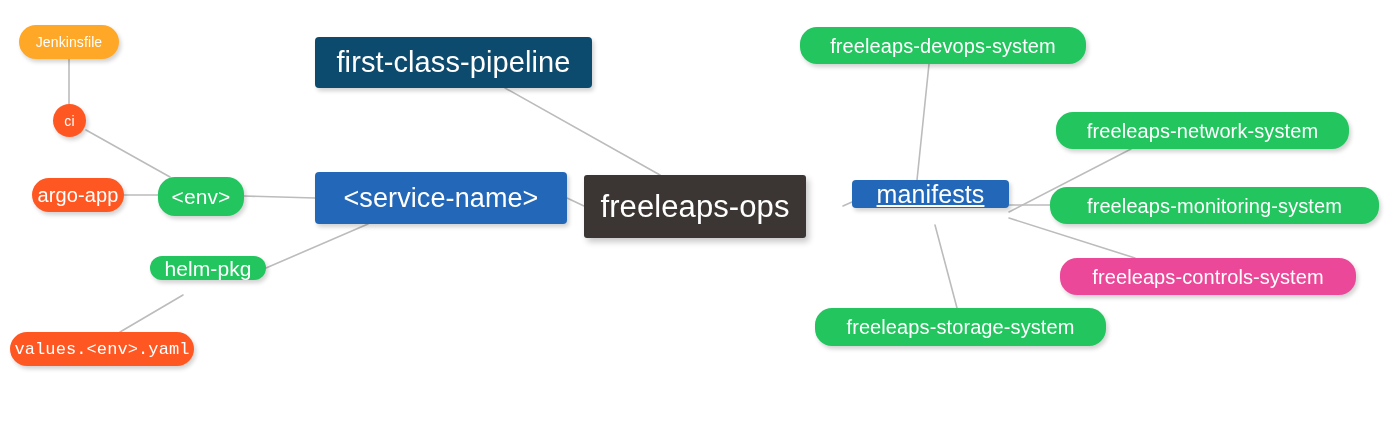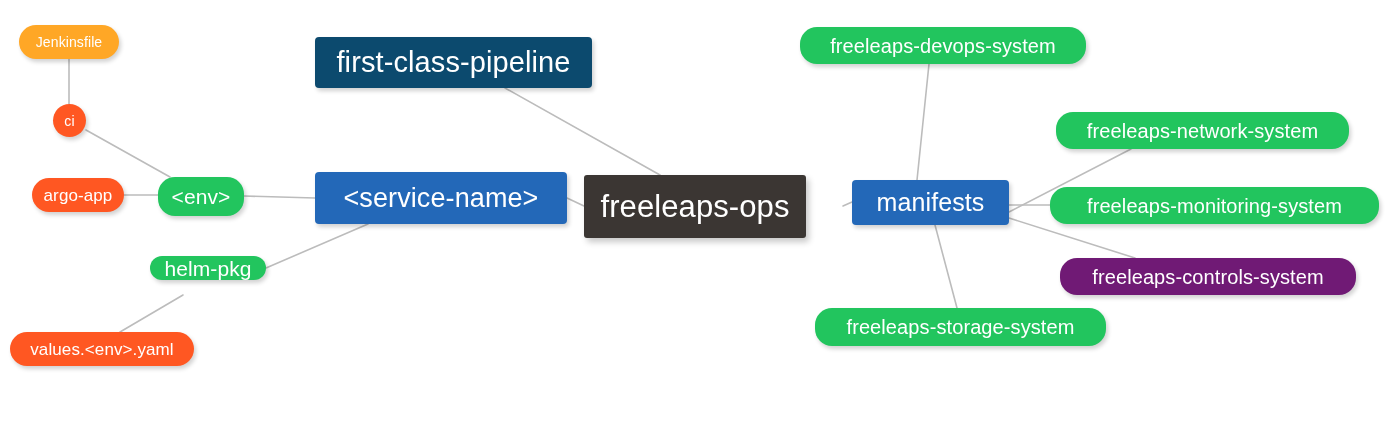--- a/index.html
+++ b/index.html
@@ -71,53 +71,53 @@
       <line x1="1009" y1="218" x2="1135" y2="258" stroke="#bcbcbc" stroke-width="1.6" stroke-linecap="round"></line>
       <line x1="935" y1="225" x2="957" y2="308" stroke="#bcbcbc" stroke-width="1.6" stroke-linecap="round"></line>
     </svg>
   <div id="node-layer">
       <div class="node sq" style="left: 19px; top: 25px; width: 100px; height: 34px; background: rgb(255, 167, 38); font-size: 14px; color: rgb(255, 255, 255);">
         <span>Jenkinsfile</span>
       </div>
       <div class="node sq" style="left: 53px; top: 104px; width: 33px; height: 33px; background: rgb(255, 87, 34); font-size: 14px; color: rgb(255, 255, 255);">
         <span>ci</span>
       </div>
-      <div class="node sq" style="left: 32px; top: 178px; width: 92px; height: 34px; background: rgb(255, 87, 34); font-size: 17px; color: rgb(255, 255, 255);">
+      <div class="node sq" style="left: 32px; top: 178px; width: 92px; height: 34px; background: rgb(255, 87, 34); font-size: 20px; color: rgb(255, 255, 255);">
         <span>argo-app</span>
       </div>
       <div class="node sq" style="left: 158px; top: 177px; width: 86px; height: 39px; background: rgb(34, 197, 94); font-size: 21px; color: rgb(255, 255, 255);">
         <span>&lt;env&gt;</span>
       </div>
       <div class="node sq" style="left: 150px; top: 256px; width: 116px; height: 24px; background: rgb(34, 197, 94); font-size: 21px; color: rgb(255, 255, 255);">
         <span>helm-pkg</span>
       </div>
-      <div class="node sq" style="left: 10px; top: 332px; width: 184px; height: 34px; background: rgb(255, 87, 34); font-size: 17px; color: rgb(255, 255, 255);">
+      <div class="node sq" style="left: 10px; top: 332px; width: 184px; height: 34px; background: rgb(255, 87, 34); font-size: 17px; color: rgb(255, 255, 255); font-family: Liberation Mono, monospace;">
         <span>values.&lt;env&gt;.yaml</span>
       </div>
       <div class="node " style="left: 315px; top: 37px; width: 277px; height: 51px; background: #0c4a6e; font-size: 29px; color: rgb(255, 255, 255);">
         <span>first-class-pipeline</span>
       </div>
       <div class="node " style="left: 315px; top: 172px; width: 252px; height: 52px; background: rgb(35, 104, 184); font-size: 27px; color: rgb(255, 255, 255);">
         <span>&lt;service-name&gt;</span>
       </div>
       <div class="node root" style="left: 584px; top: 175px; width: 222px; height: 63px; background: rgb(59, 54, 51); font-size: 31px; color: rgb(255, 255, 255);">
         <span>freeleaps-ops</span>
       </div>
-      <div class="node " style="left: 852px; top: 180px; width: 157px; height: 45px; background: rgb(35, 104, 184); font-size: 25px; color: rgb(255, 255, 255);">
+      <div class="node " style="left: 852px; top: 180px; width: 157px; height: 28px; background: rgb(35, 104, 184); font-size: 25px; color: rgb(255, 255, 255); text-decoration: underline;">
         <span>manifests</span>
       </div>
       <div class="node sq" style="left: 800px; top: 27px; width: 286px; height: 37px; background: rgb(34, 197, 94); font-size: 20px; color: rgb(255, 255, 255);">
         <span>freeleaps-devops-system</span>
       </div>
       <div class="node sq" style="left: 1056px; top: 112px; width: 293px; height: 37px; background: rgb(34, 197, 94); font-size: 20px; color: rgb(255, 255, 255);">
         <span>freeleaps-network-system</span>
       </div>
       <div class="node sq" style="left: 1050px; top: 187px; width: 329px; height: 37px; background: rgb(34, 197, 94); font-size: 20px; color: rgb(255, 255, 255); text-align: right;">
         <span>freeleaps-monitoring-system</span>
       </div>
-      <div class="node sq" style="left: 1060px; top: 258px; width: 296px; height: 37px; background: #701a75; font-size: 20px; color: rgb(255, 255, 255);">
+      <div class="node sq" style="left: 1060px; top: 258px; width: 296px; height: 37px; background: #ec4899; font-size: 20px; color: rgb(255, 255, 255);">
         <span>freeleaps-controls-system</span>
       </div>
       <div class="node sq" style="left: 815px; top: 308px; width: 291px; height: 38px; background: rgb(34, 197, 94); font-size: 20px; color: rgb(255, 255, 255);">
         <span>freeleaps-storage-system</span>
       </div>
     </div>
 </div>
 
 </body></html>

